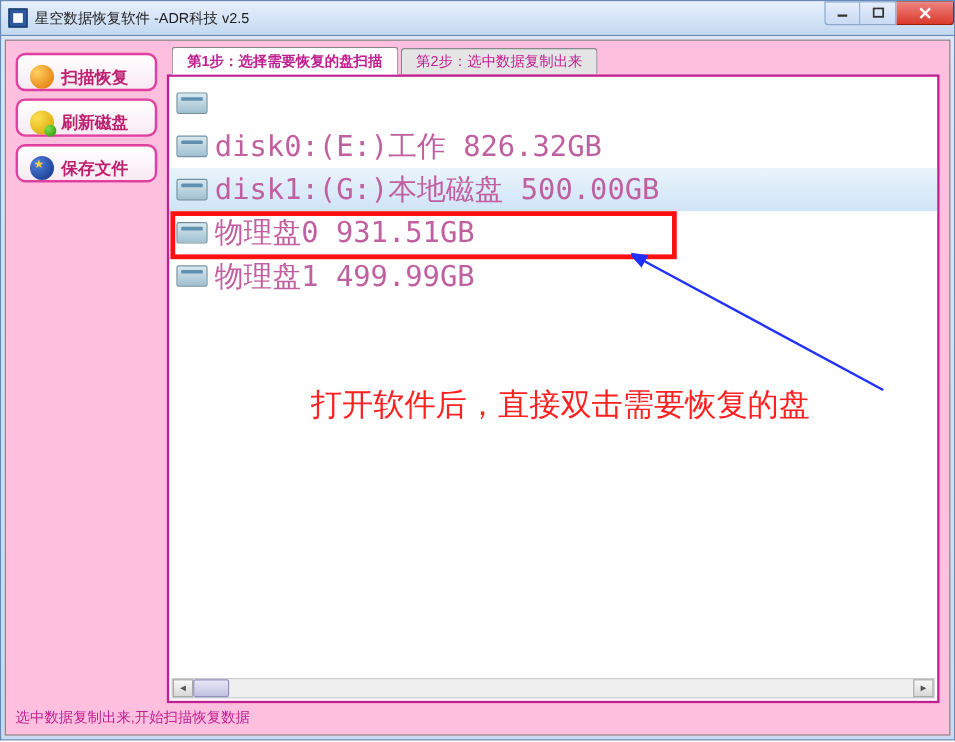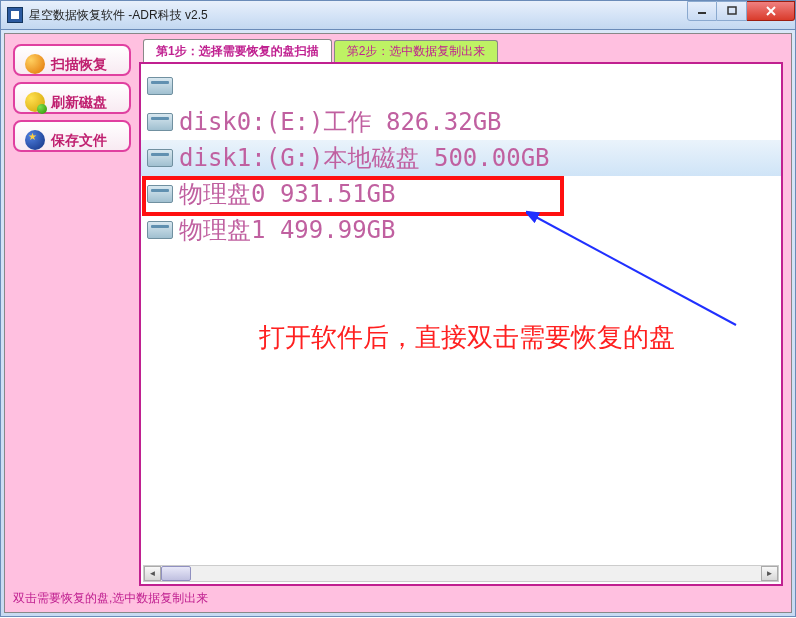--- a/index.html
+++ b/index.html
@@ -48,21 +48,21 @@
   .ic-refresh::after{content:'';position:absolute;right:-2px;bottom:-2px;width:10px;height:10px;border-radius:50%;background:radial-gradient(circle at 30% 30%, #7ee050, #2a9000);}
   .ic-save { background: radial-gradient(circle at 30% 30%, #5080e0, #103080); position:relative;}
   .ic-save::before{content:'★';position:absolute;left:3px;top:1px;color:#ffcf40;font-size:10px;}
   .side-label { font-size: 14px; color: #c02070; font-weight: bold; }
   
   .content { flex: 1; display: flex; flex-direction: column; min-width: 0; }
   .tabs { height: 24px; display: flex; align-items: flex-end; padding-left: 4px; }
   .tab {
     height: 22px; padding: 0 12px; font-size: 12px;
     border: 1px solid #888; border-bottom: none;
-    background: #bef264; color: #c02090;
+    background: #e5e5e5; color: #c02090;
     display: flex; align-items: center; margin-right: 2px;
     border-radius: 3px 3px 0 0;
   }
   .tab.active { background: #fff; color: #c02090; font-weight: bold; height: 23px; position: relative; z-index: 2;}
   
   .list-wrap {
     flex: 1; background: #fff; border: 2px solid #c02090;
     margin: 0 4px 2px 0; position: relative; overflow: hidden;
   }
   .disk-list { padding: 4px 0; }
@@ -192,15 +192,15 @@
           <div class="hscroll">
             <div class="sc-btn">◄</div>
             <div class="sc-track">
               <div class="sc-thumb"></div>
             </div>
             <div class="sc-btn">►</div>
           </div>
         </div>
       </div>
     </div>
-    <div class="statusbar">双击需要恢复的盘,选中数据复制出来</div>
+    <div class="statusbar">选中数据复制出来,开始扫描恢复数据</div>
   </div>
 </div>
 
 </body></html>

